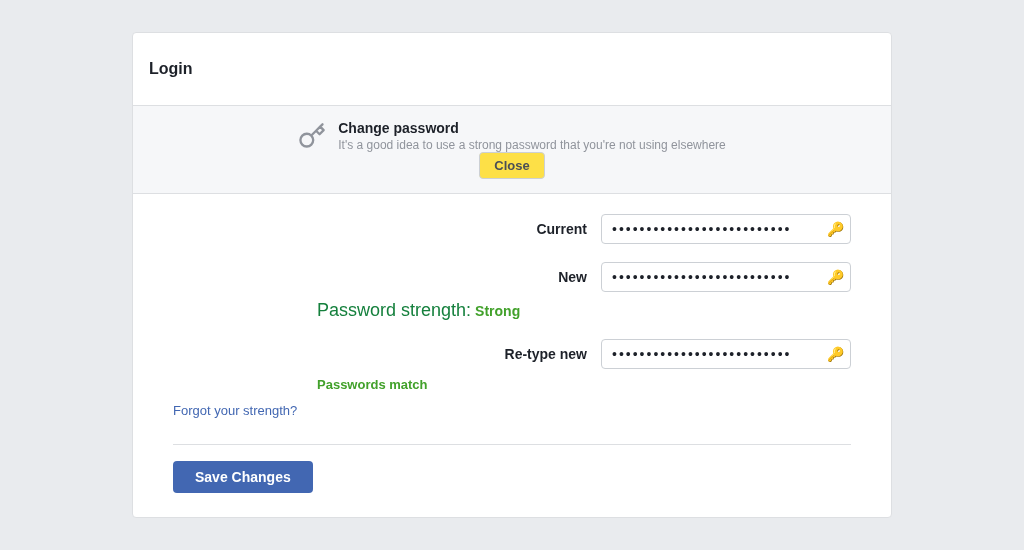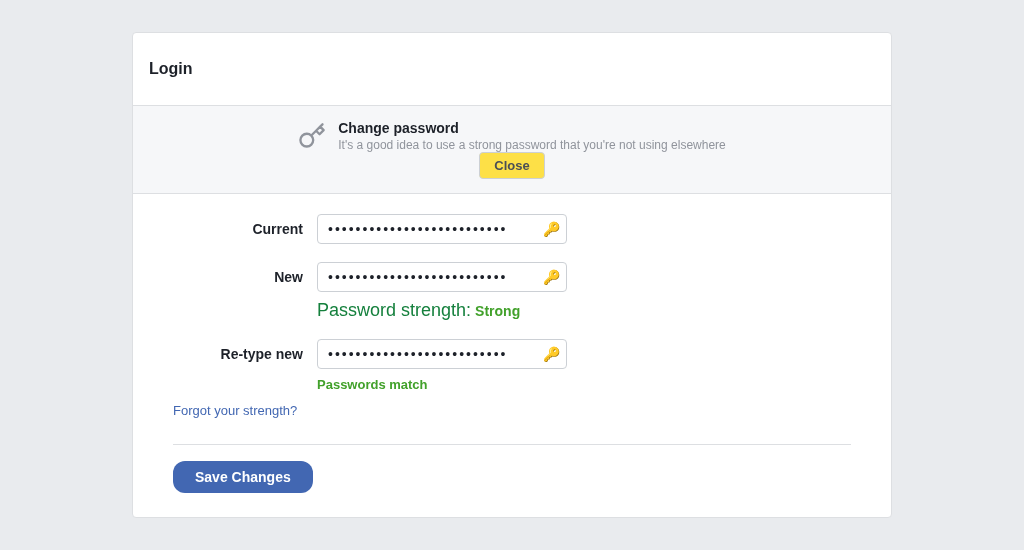--- a/index.html
+++ b/index.html
@@ -83,20 +83,21 @@
     }
 
     .form-area {
       padding: 20px 40px 24px 40px;
     }
 
     .form-row {
       display: flex;
       align-items: center;
       margin-bottom: 18px;
+      justify-content: flex-end;
     }
 
     .form-label {
       font-size: 14px;
       font-weight: bold;
       color: #1d2129;
       text-align: right;
       width: 130px;
       margin-right: 14px;
       flex-shrink: 0;
@@ -179,21 +180,21 @@
 
     .divider {
       border: none;
       border-top: 1px solid #dddfe2;
       margin: 8px 0 16px 0;
     }
 
     .save-btn {
       background: #4267b2;
       border: none;
-      border-radius: 12px;
+      border-radius: 4px;
       padding: 8px 22px;
       font-size: 14px;
       font-weight: bold;
       color: #fff;
       cursor: pointer;
     }
   </style>
 </head>
 <body>
 

